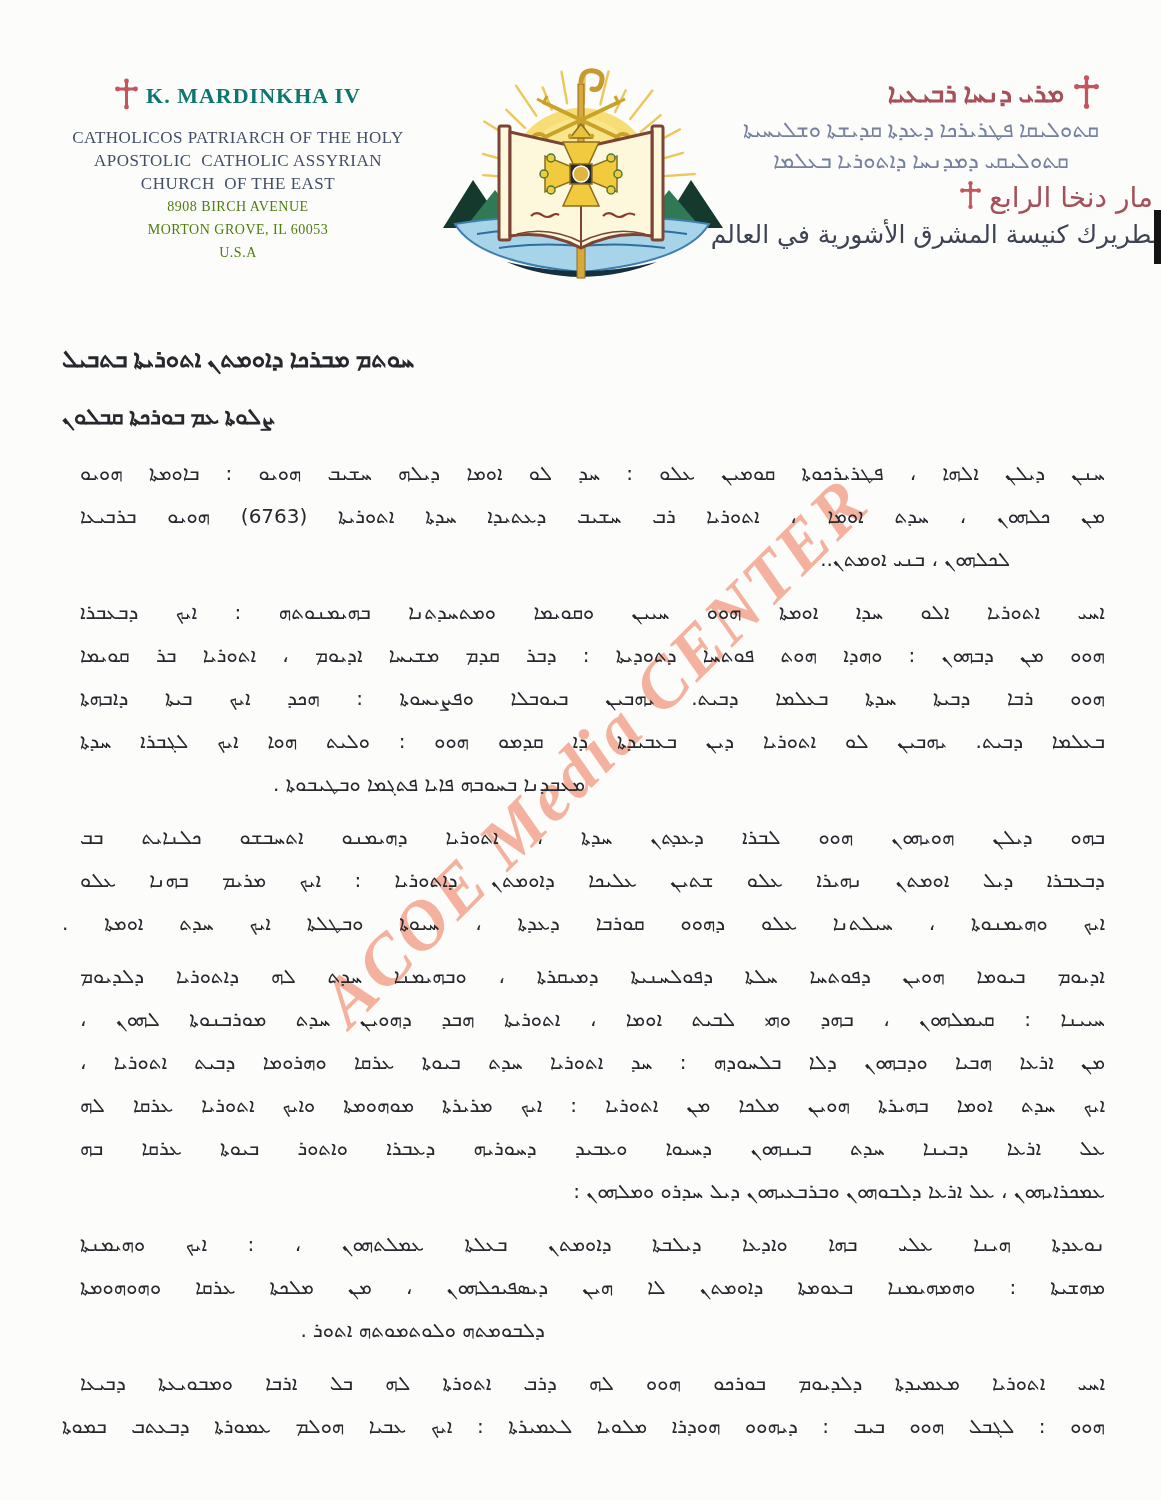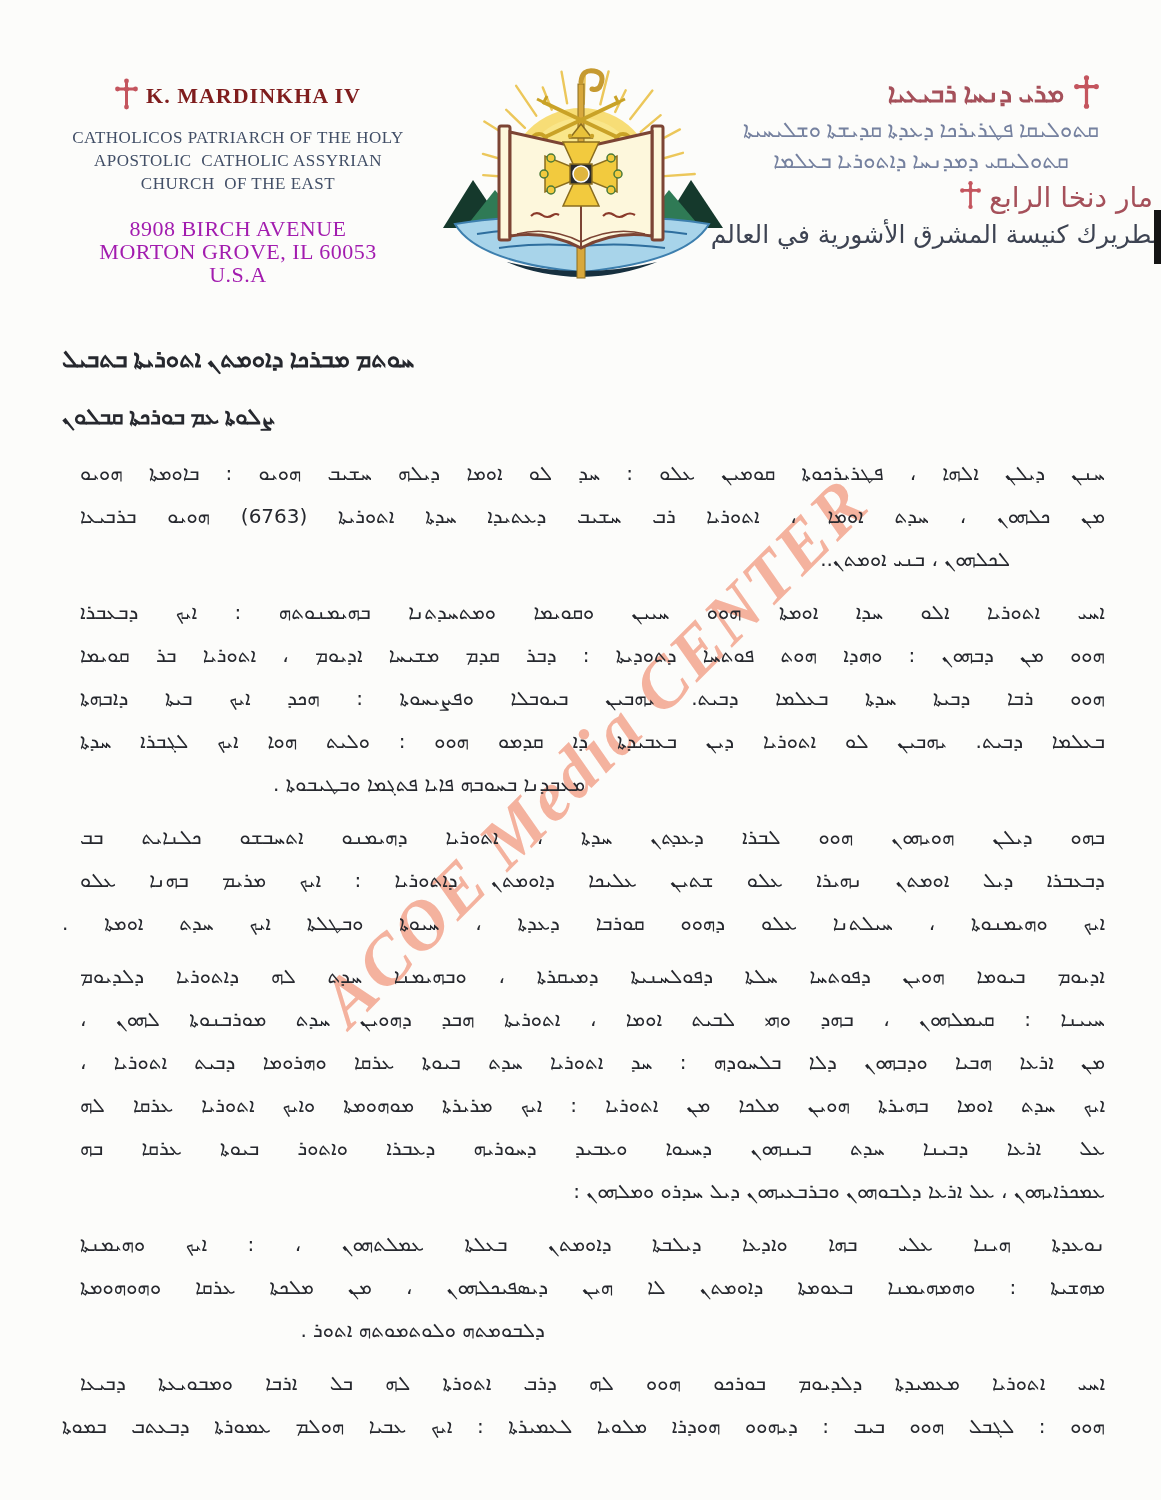--- a/index.html
+++ b/index.html
@@ -11,23 +11,23 @@
   .watermark{
     position:absolute;left:595px;top:752px;z-index:1;
     transform:translate(-50%,-50%) rotate(-45deg);
     font-family:"Liberation Serif",serif;font-style:italic;font-weight:bold;
     font-size:70px;letter-spacing:3px;white-space:nowrap;
     color:#f3a68f;opacity:.85;
   }
   
   .lh-left{position:absolute;left:18px;top:78px;width:440px;text-align:center;z-index:2;}
   .lh-name-row{display:flex;align-items:center;justify-content:center;gap:8px;}
-  .lh-name{font-size:22px;font-weight:bold;letter-spacing:1px;color:#7f1d1d;}
+  .lh-name{font-size:22px;font-weight:bold;letter-spacing:1px;color:#0f766e;}
   .lh-title{margin-top:12px;font-size:17px;line-height:23px;color:#414e66;letter-spacing:.5px;white-space:pre-wrap;}
-  .lh-address{margin-top:22px;font-size:22px;line-height:23px;color:#a21caf;letter-spacing:.5px;}
+  .lh-address{font-size:14px;line-height:23px;color:#4d7c0f;letter-spacing:.5px;}
   .lh-right{position:absolute;right:0;top:74px;width:460px;z-index:2;}
   .syr-name-row{display:flex;align-items:center;justify-content:flex-end;gap:10px;padding-right:62px;}
   .syr-name{font-size:26px;font-weight:bold;color:#a5505a;direction:rtl;}
   .syr-title{font-size:22px;line-height:31px;color:#75819f;text-align:center;direction:rtl;padding-right:20px;}
   .ar-name-row{display:flex;align-items:center;justify-content:flex-end;gap:8px;padding-right:8px;margin-top:4px;}
   .ar-name{font-family:"DejaVu Sans",sans-serif;font-size:28px;font-weight:normal;color:#a5505a;direction:rtl;}
   .ar-title{font-family:"DejaVu Sans",sans-serif;font-size:25px;color:#3d4352;direction:rtl;
             text-align:right;padding-right:2px;margin-top:6px;}
   .emblem{position:absolute;left:443px;top:64px;z-index:2;}
   

